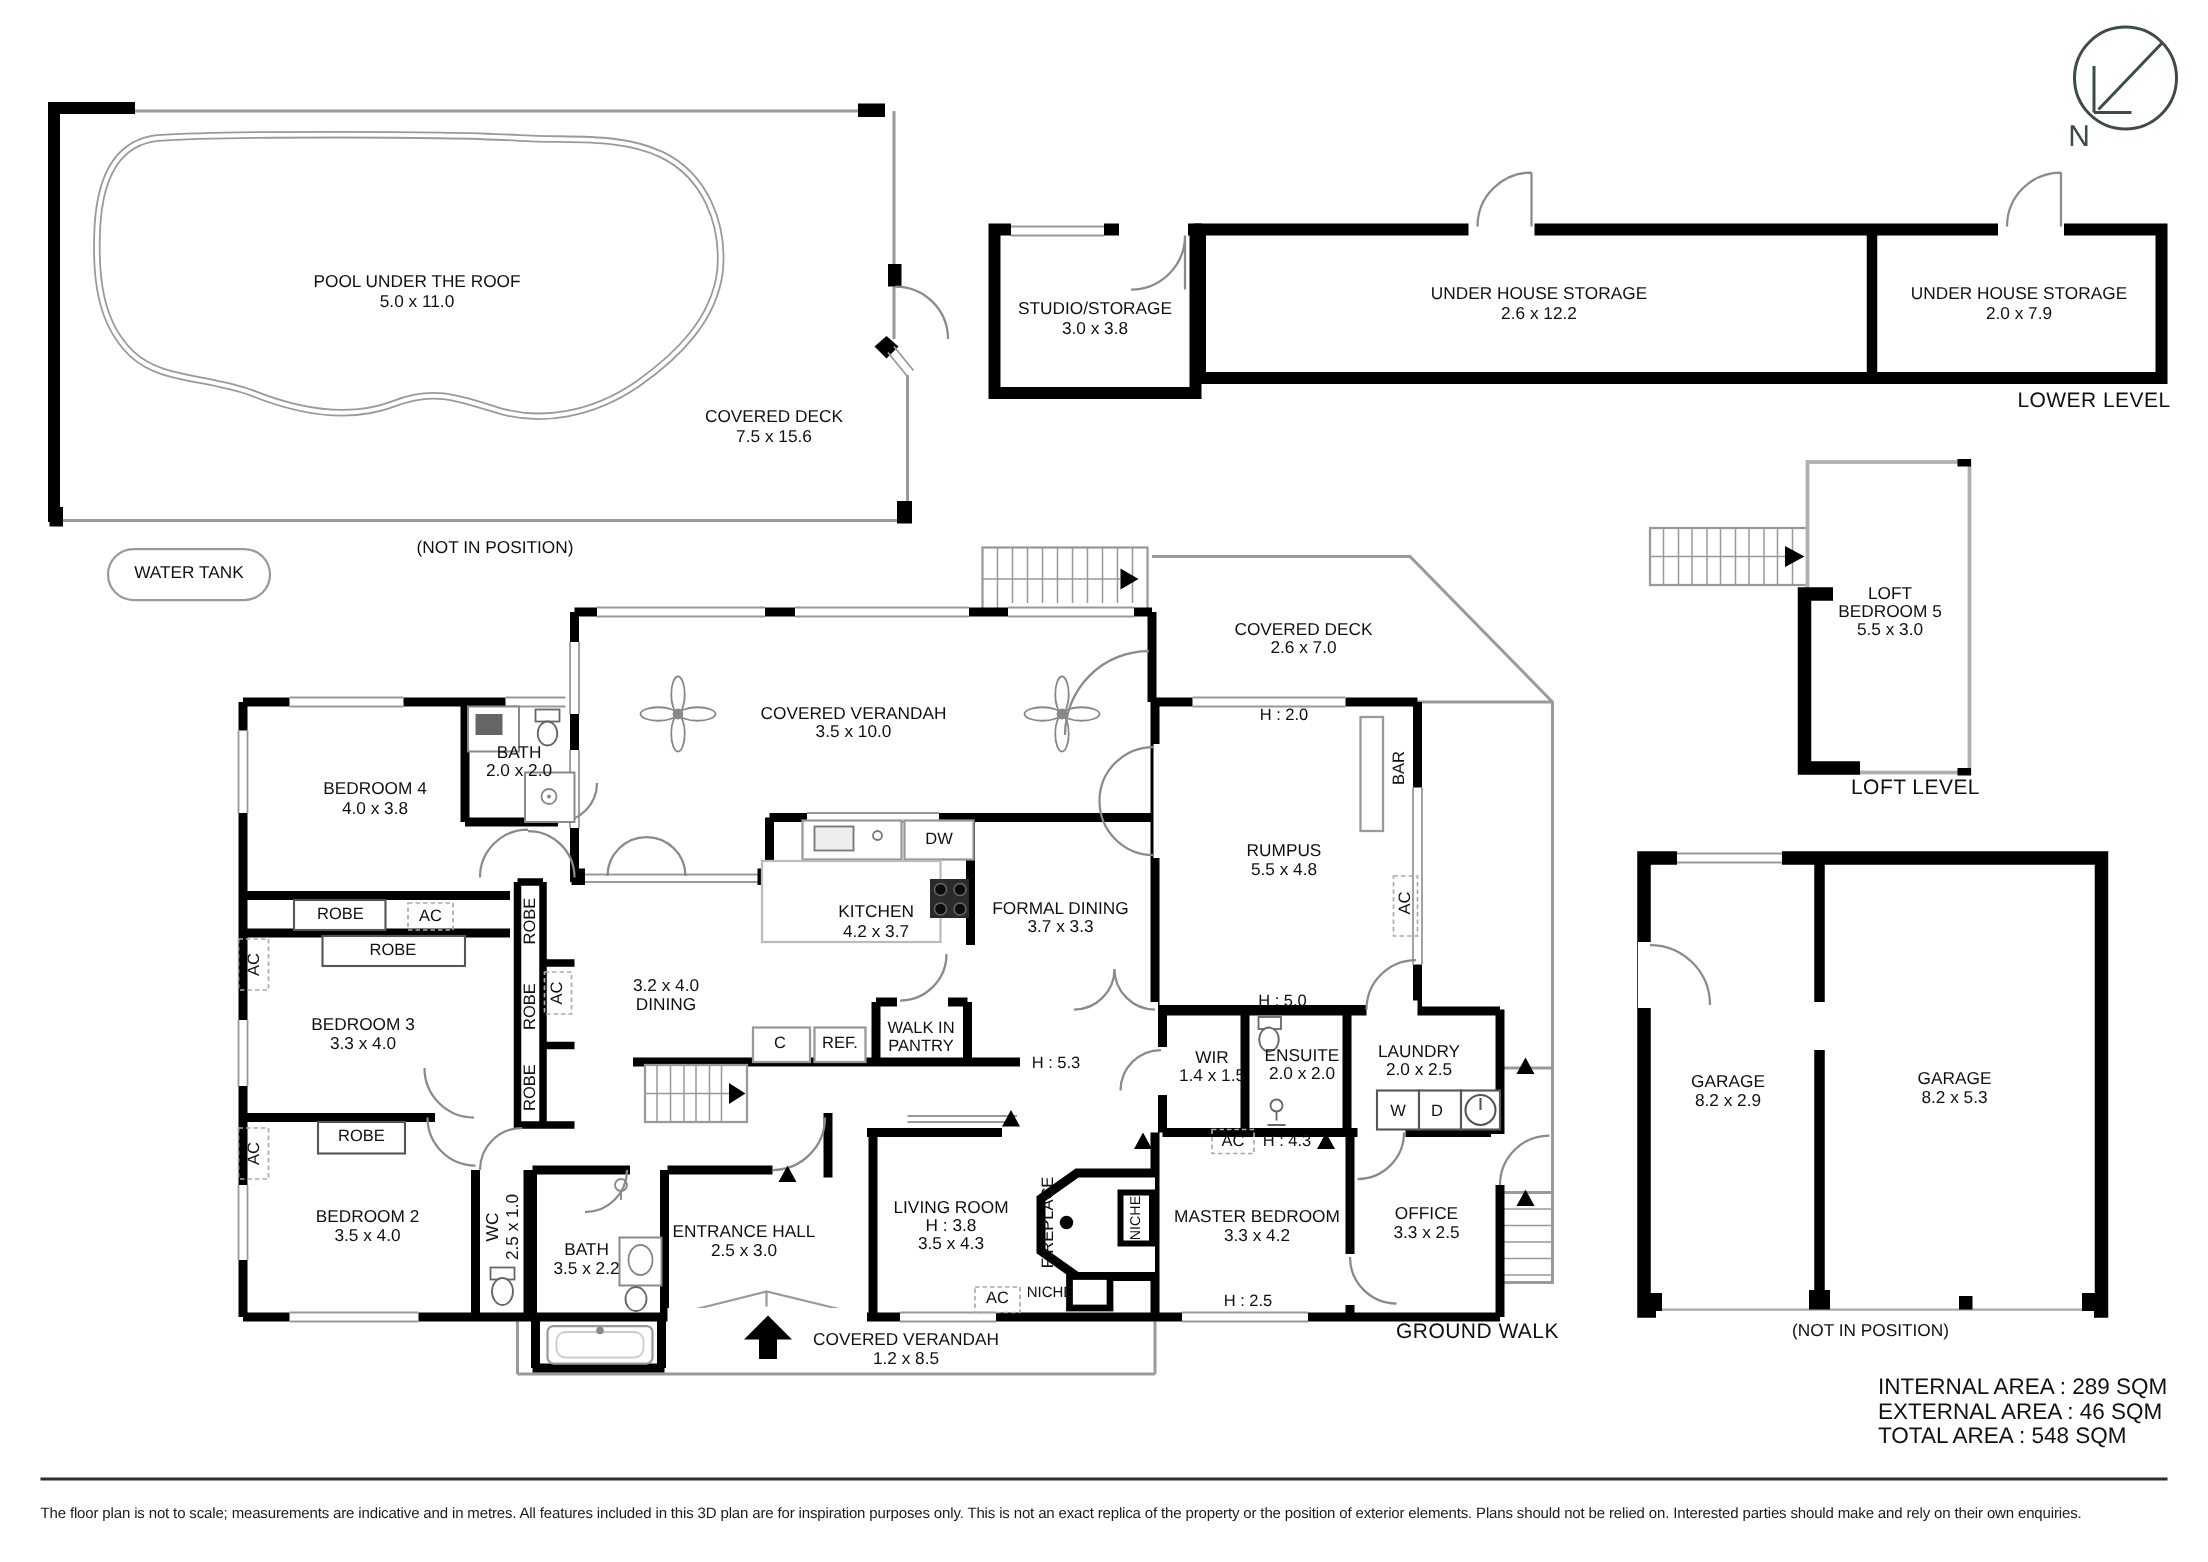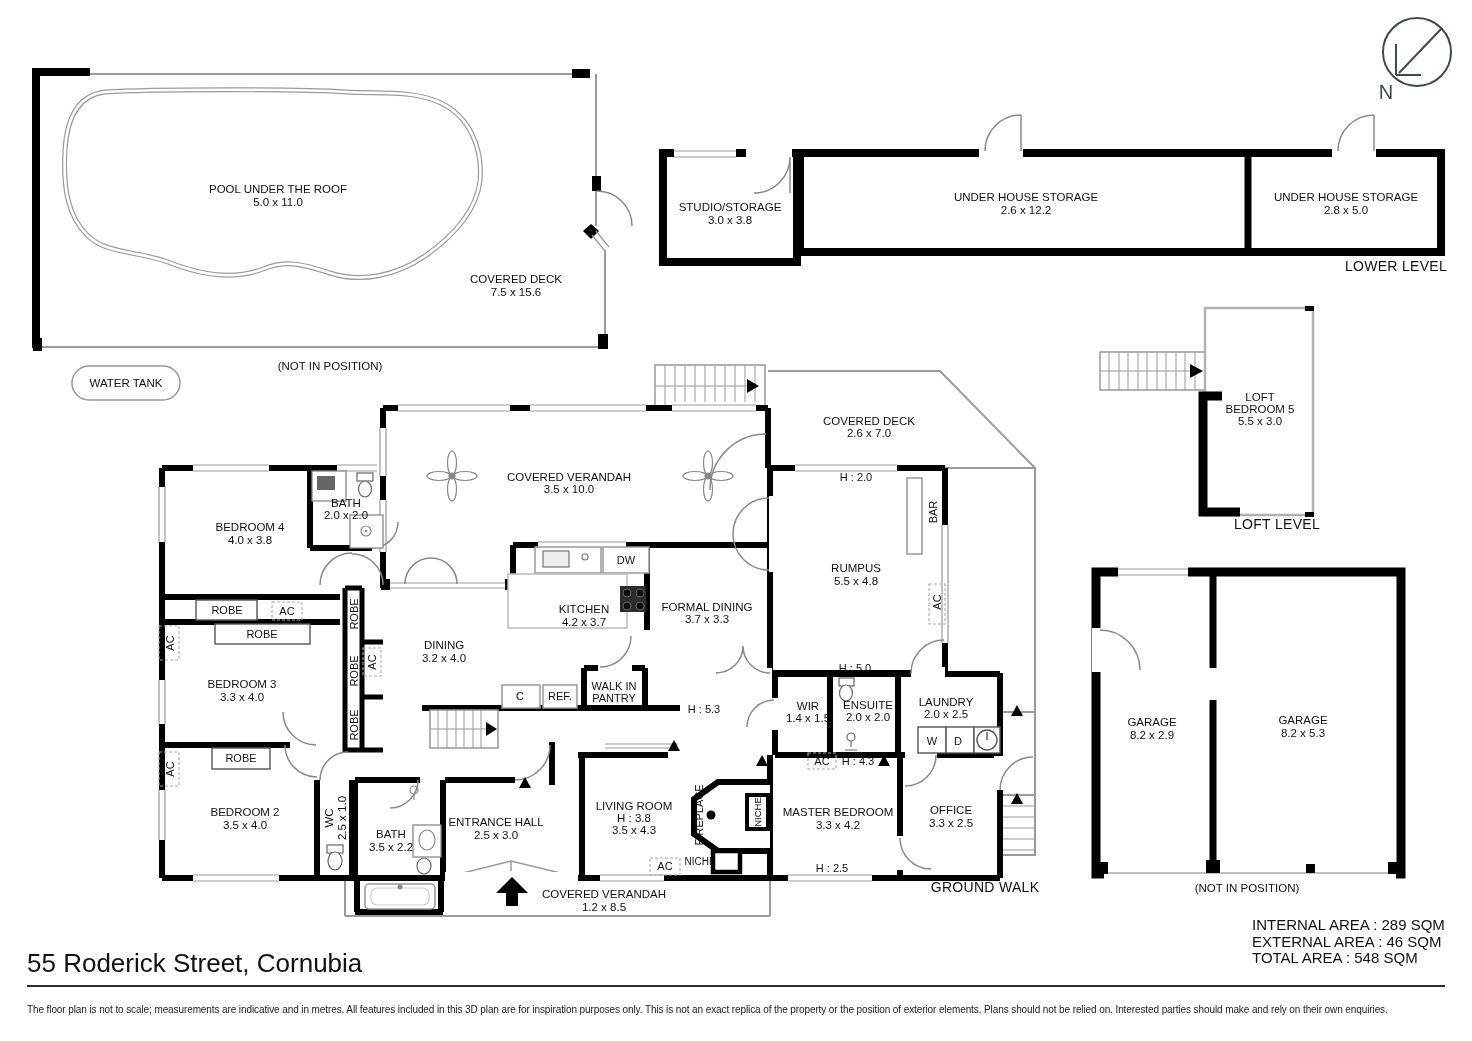--- a/index.html
+++ b/index.html
@@ -276,21 +276,21 @@
   <div class="lbl" style="left:516px;top:279px">COVERED DECK</div>
   <div class="lbl" style="left:516px;top:292px">7.5 x 15.6</div>
   <div class="lbl nip" style="left:330px;top:366px">(NOT IN POSITION)</div>
   <div class="lbl" style="left:126px;top:383px">WATER TANK</div>
 
   <div class="lbl" style="left:730px;top:207px">STUDIO/STORAGE</div>
   <div class="lbl" style="left:730px;top:220px">3.0 x 3.8</div>
   <div class="lbl" style="left:1026px;top:197px">UNDER HOUSE STORAGE</div>
   <div class="lbl" style="left:1026px;top:210px">2.6 x 12.2</div>
   <div class="lbl" style="left:1346px;top:197px">UNDER HOUSE STORAGE</div>
-  <div class="lbl" style="left:1346px;top:210px">2.8 x 5.0</div>
+  <div class="lbl" style="left:1346px;top:210px">2.0 x 7.9</div>
   <div class="lbl lvl" style="left:1396px;top:267px">LOWER LEVEL</div>
 
   <div class="lbl" style="left:1260px;top:397px">LOFT</div>
   <div class="lbl" style="left:1260px;top:409px">BEDROOM 5</div>
   <div class="lbl" style="left:1260px;top:421px">5.5 x 3.0</div>
   <div class="lbl lvl" style="left:1277px;top:525px">LOFT LEVEL</div>
 
   <div class="lbl" style="left:1152px;top:722px">GARAGE</div>
   <div class="lbl" style="left:1152px;top:735px">8.2 x 2.9</div>
   <div class="lbl" style="left:1303px;top:720px">GARAGE</div>
@@ -320,21 +320,21 @@
   <div class="lbl" style="left:242px;top:697px">3.3 x 4.0</div>
   <div class="lbl sm v" style="left:354px;top:614px">ROBE</div>
   <div class="lbl sm v" style="left:354px;top:671px">ROBE</div>
   <div class="lbl sm v" style="left:354px;top:725px">ROBE</div>
   <div class="lbl sm v" style="left:372px;top:662px">AC</div>
   <div class="lbl sm" style="left:241px;top:758px">ROBE</div>
   <div class="lbl sm v" style="left:170px;top:769px">AC</div>
   <div class="lbl" style="left:245px;top:812px">BEDROOM 2</div>
   <div class="lbl" style="left:245px;top:825px">3.5 x 4.0</div>
 
-  <div class="lbl" style="left:444px;top:645px">DINING</div>
+  <div class="lbl" style="left:444px;top:671px">DINING</div>
   <div class="lbl" style="left:444px;top:658px">3.2 x 4.0</div>
   <div class="lbl" style="left:584px;top:609px">KITCHEN</div>
   <div class="lbl" style="left:584px;top:622px">4.2 x 3.7</div>
   <div class="lbl sm" style="left:626px;top:560px">DW</div>
   <div class="lbl" style="left:707px;top:607px">FORMAL DINING</div>
   <div class="lbl" style="left:707px;top:619px">3.7 x 3.3</div>
   <div class="lbl sm" style="left:614px;top:686px">WALK IN</div>
   <div class="lbl sm" style="left:614px;top:698px">PANTRY</div>
   <div class="lbl sm" style="left:520px;top:696px">C</div>
   <div class="lbl sm" style="left:560px;top:696px">REF.</div>
@@ -370,21 +370,20 @@
   <div class="lbl" style="left:838px;top:825px">3.3 x 4.2</div>
   <div class="lbl sm" style="left:832px;top:868px">H : 2.5</div>
   <div class="lbl" style="left:951px;top:810px">OFFICE</div>
   <div class="lbl" style="left:951px;top:823px">3.3 x 2.5</div>
   <div class="lbl" style="left:604px;top:894px">COVERED VERANDAH</div>
   <div class="lbl" style="left:604px;top:907px">1.2 x 8.5</div>
   <div class="lbl lvl" style="left:985px;top:888px">GROUND WALK</div>
 
   <div class="north" style="left:1386px;top:92px">N</div>
 
-  <div class="title">55 Roderick Street, Cornubia</div>
   <div class="rule" style="left:27px;top:985px;width:1418px"></div>
   <div class="summary">
     <div>INTERNAL AREA : 289 SQM</div>
     <div>EXTERNAL AREA : 46 SQM</div>
     <div>TOTAL AREA : 548 SQM</div>
   </div>
   <div class="disc">The floor plan is not to scale; measurements are indicative and in metres. All features included in this 3D plan are for inspiration purposes only. This is not an exact replica of the property or the position of exterior elements. Plans should not be relied on. Interested parties should make and rely on their own enquiries.</div>
 </div>
 
 </body></html>

